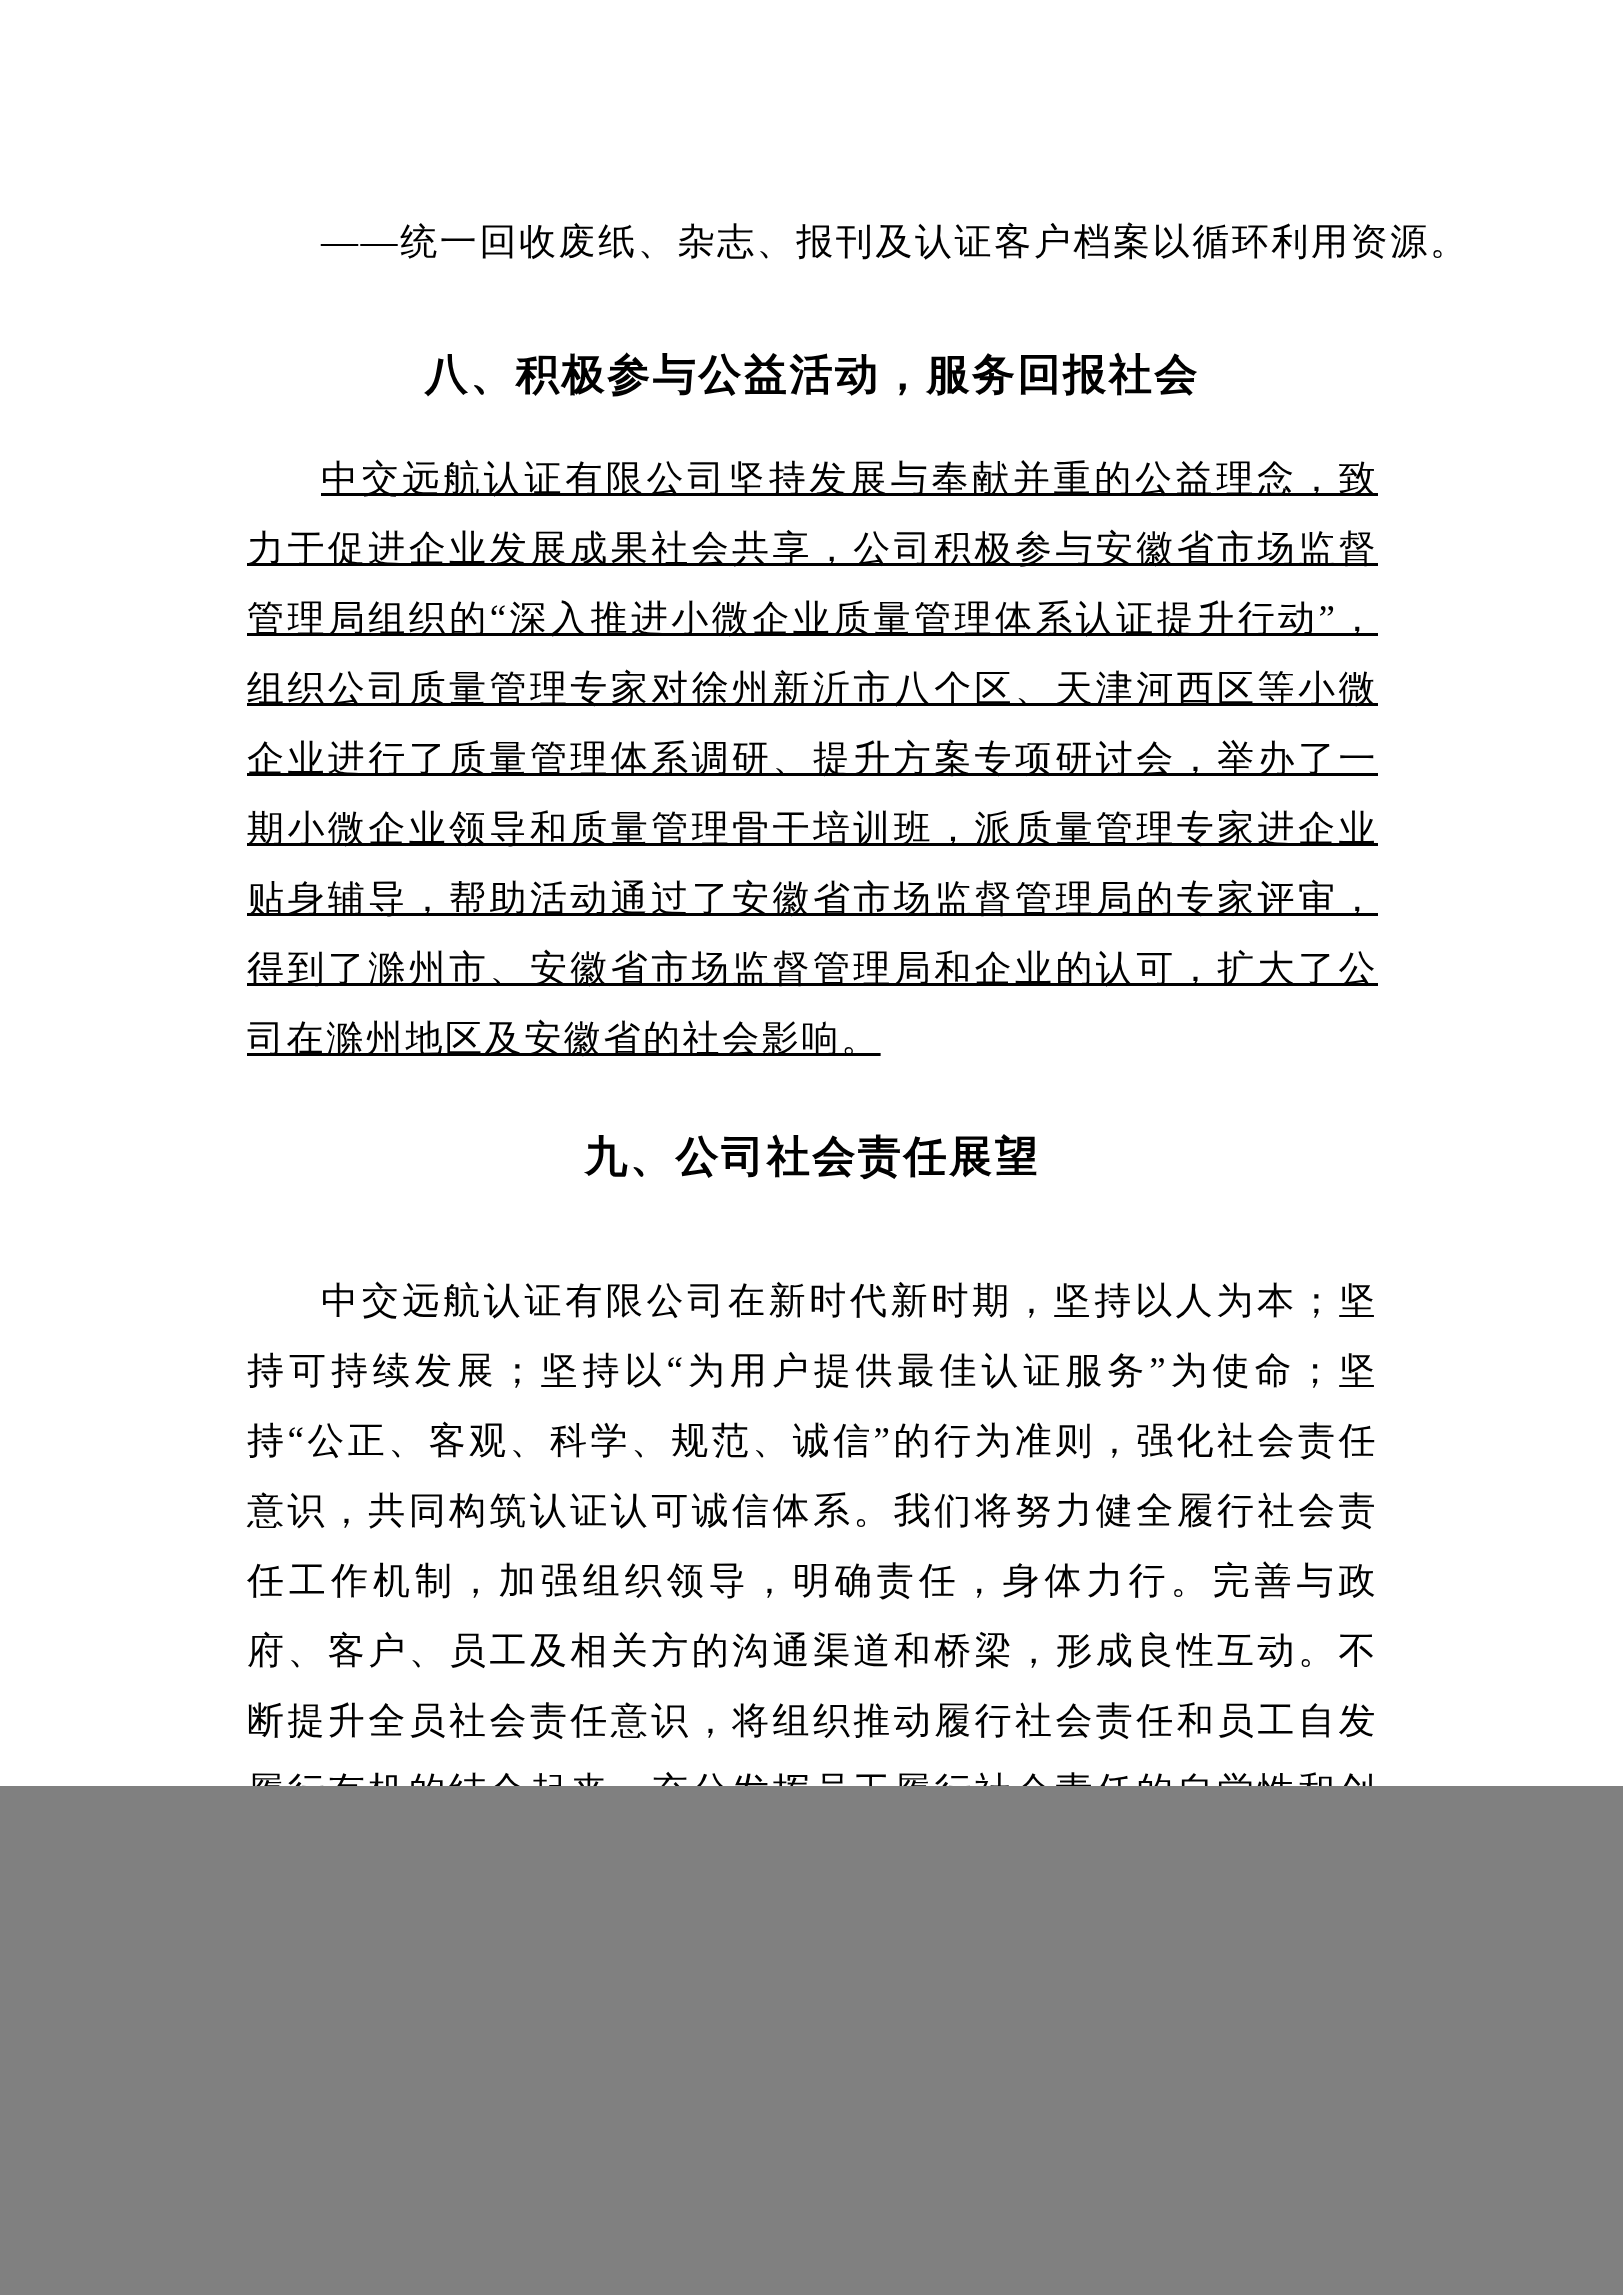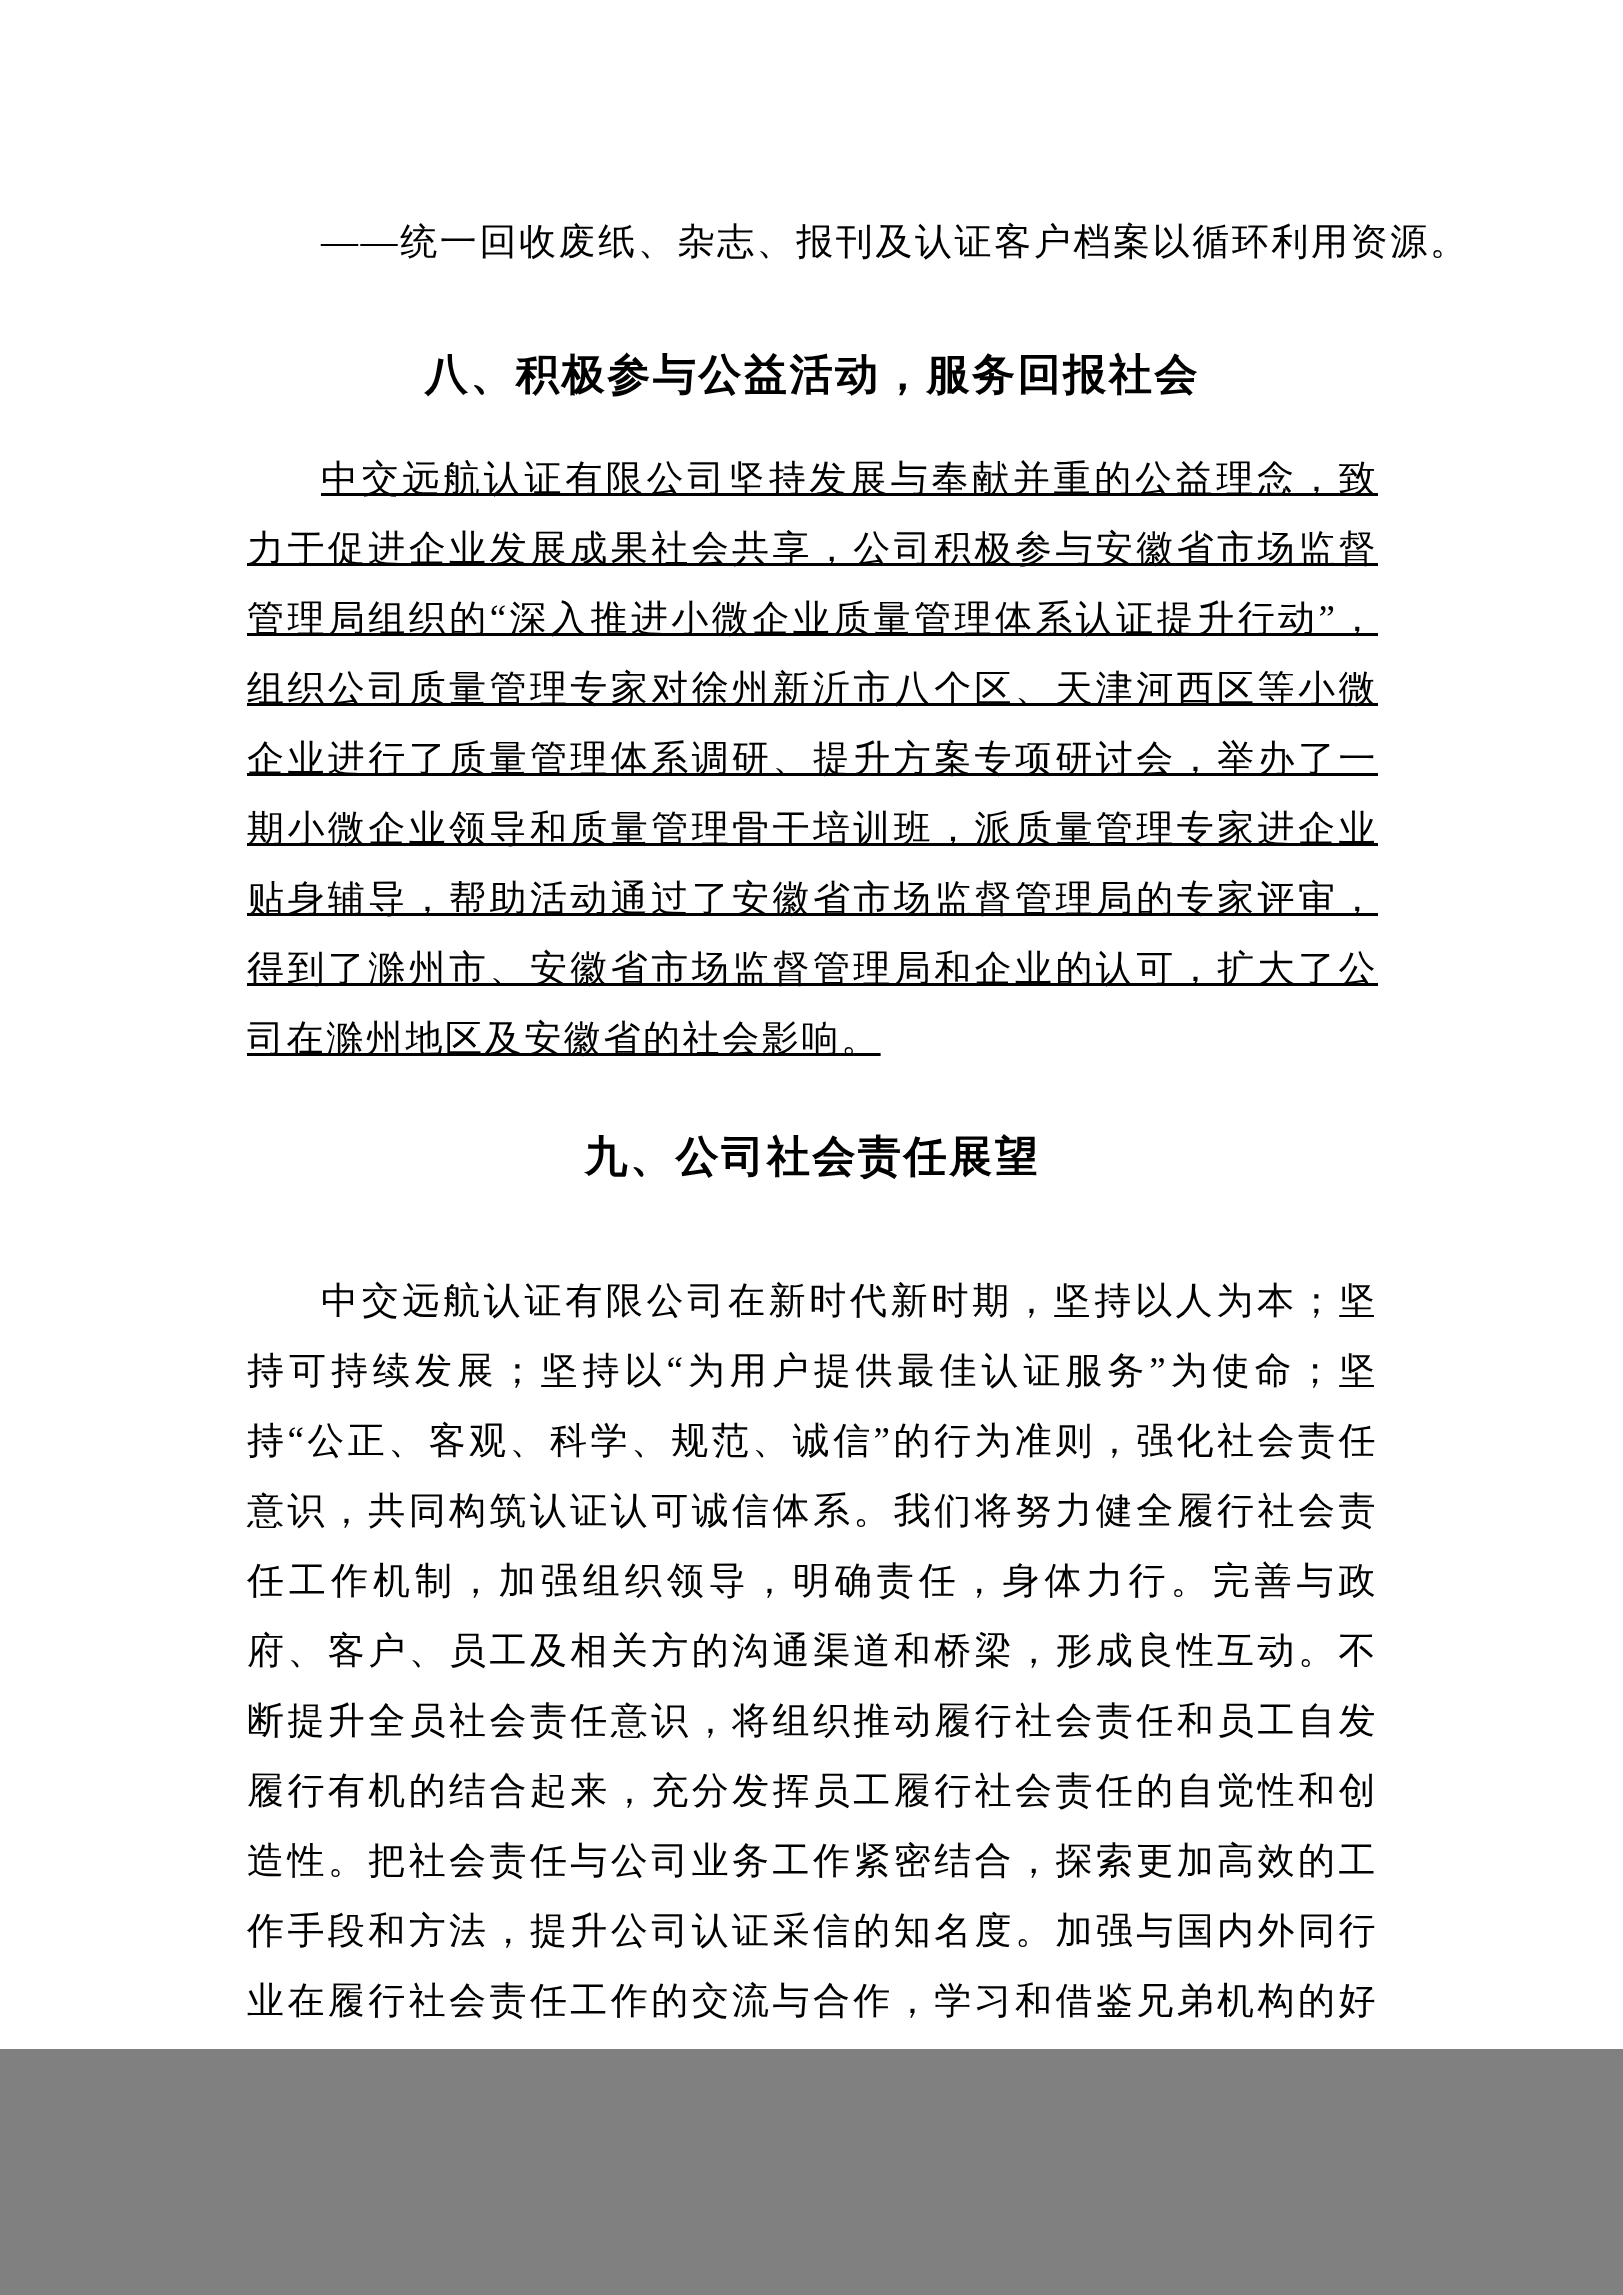--- a/index.html
+++ b/index.html
@@ -3,21 +3,21 @@
 <meta charset="utf-8">
 <style>
   html, body {
     margin: 0;
     padding: 0;
     background: #808080;
   }
   .page {
     position: relative;
     width: 1623px;
-    height: 2049px;
+    height: 1786px;
     margin: 0 auto;
     background: #ffffff;
     color: #000000;
     font-family: "Liberation Serif", serif;
     overflow: hidden;
   }
   .content {
     position: absolute;
     left: 247px;
     width: 1131px;

